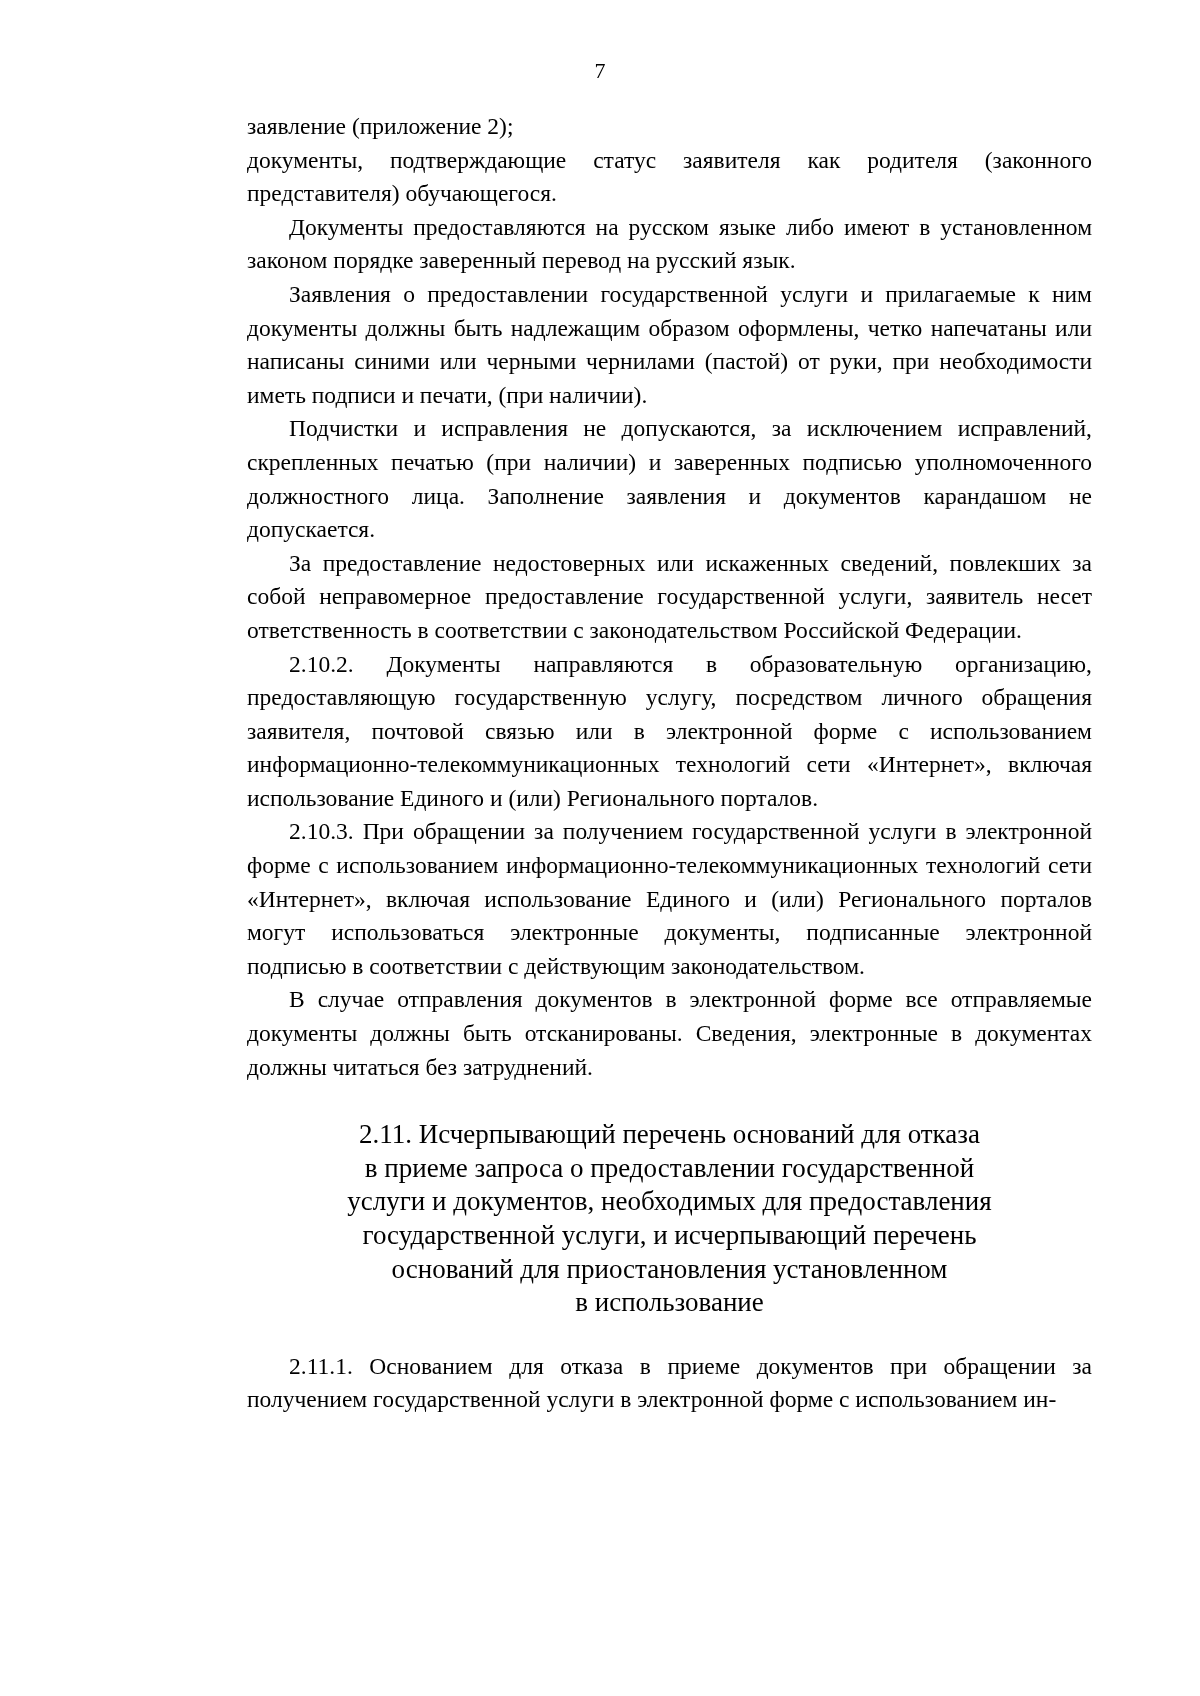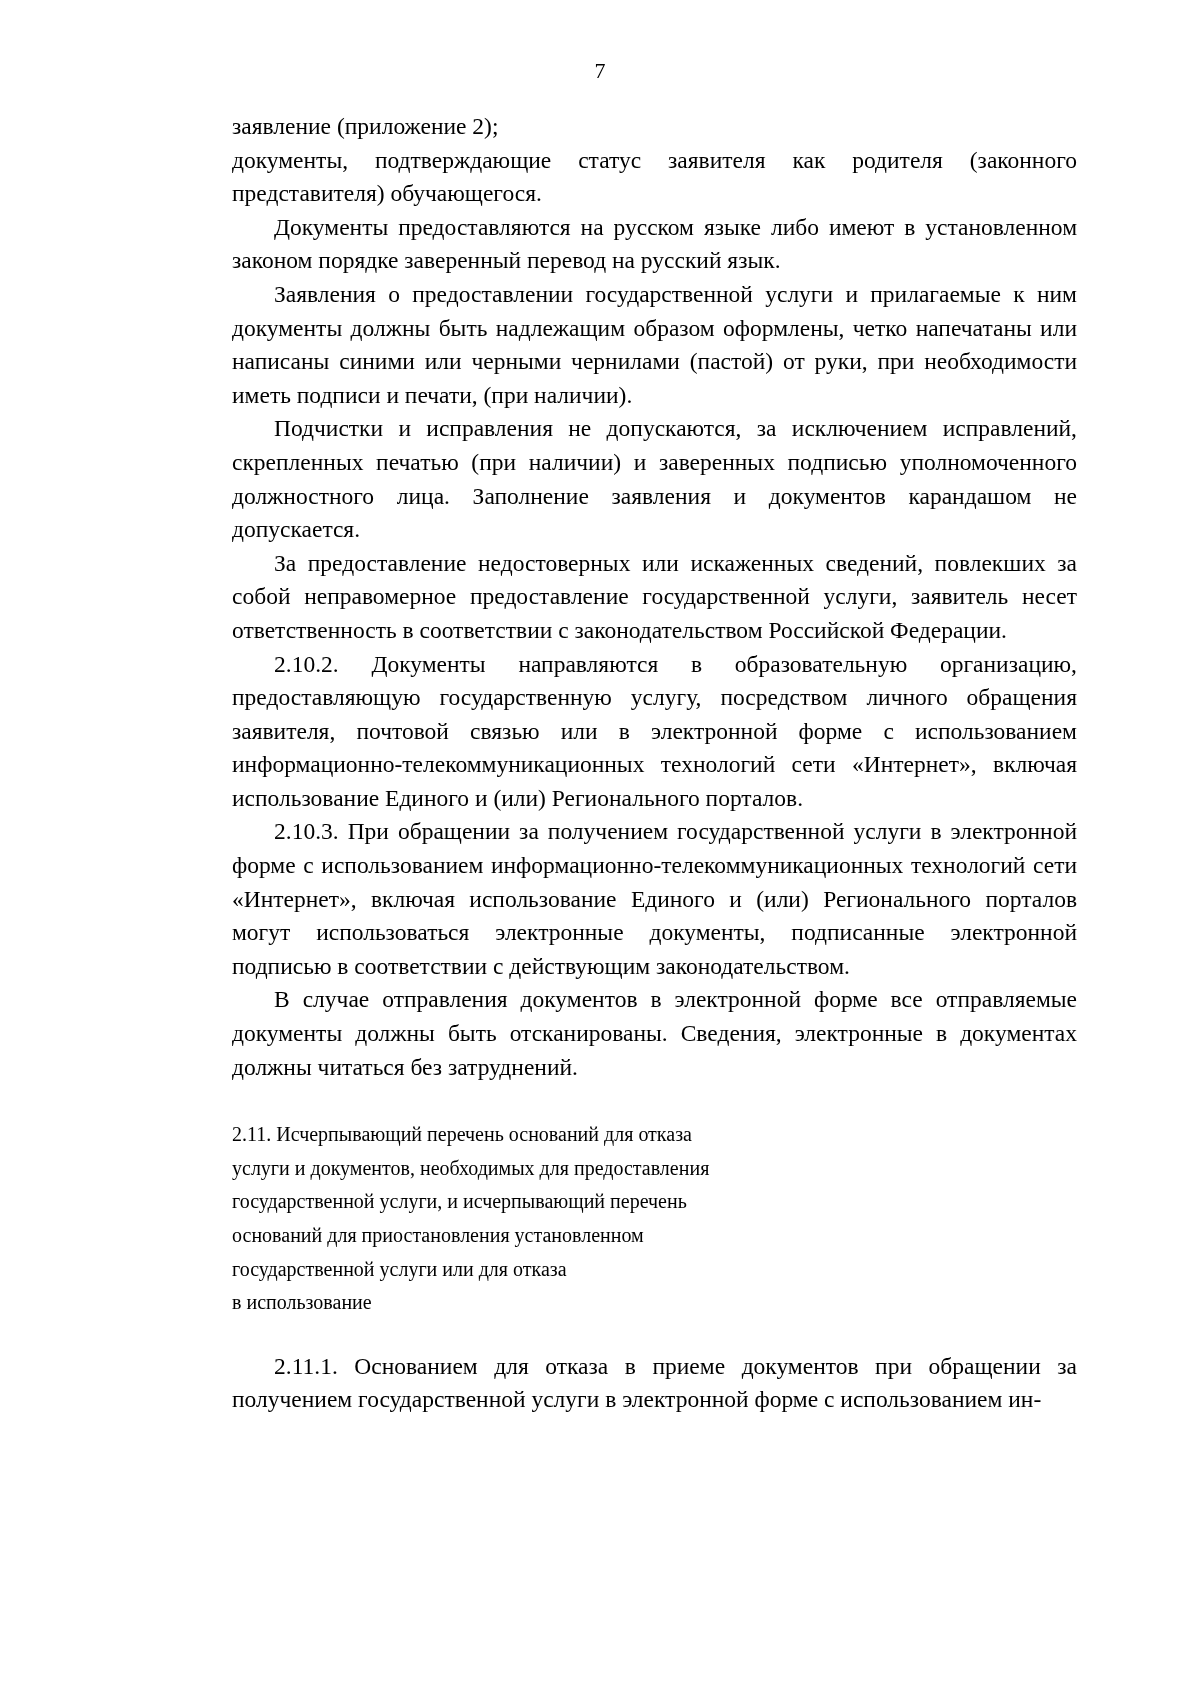--- a/index.html
+++ b/index.html
@@ -27,41 +27,41 @@
     top: 60px;
     left: 0;
     width: 1200px;
     text-align: center;
     font-size: 22px;
     line-height: 1;
   }
   .content {
     position: absolute;
     top: 110px;
-    left: 232px;
+    left: 247px;
     width: 845px;
   }
   p.para {
     margin: 0;
     font-size: 23.5px;
     line-height: 33.6px;
     text-align: justify;
     text-justify: inter-word;
     hyphens: manual;
   }
   p.indent {
     text-indent: 42px;
   }
   p.noindent {
     text-indent: 0;
   }
   .heading {
     margin-top: 34px;
-    text-align: left;
-    font-size: 20px;
+    text-align: center;
+    font-size: 27px;
     line-height: 33.6px;
   }
   .heading div {
     white-space: nowrap;
   }
   .gap-med { height: 30px; }
 </style>
 </head>
 <body>
 
@@ -76,24 +76,24 @@
     <p class="para indent">Документы предоставляются на русском языке либо имеют в установленном законом порядке заверенный перевод на русский язык.</p>
     <p class="para indent">Заявления о предоставлении государственной услуги и прилагаемые к ним документы должны быть надлежащим образом оформлены, четко напечатаны или написаны синими или черными чернилами (пастой) от руки, при необходимости иметь подписи и печати, (при наличии).</p>
     <p class="para indent">Подчистки и исправления не допускаются, за исключением исправлений, скрепленных печатью (при наличии) и заверенных подписью уполномоченного должностного лица. Заполнение заявления и документов карандашом не допускается.</p>
     <p class="para indent">За предоставление недостоверных или искаженных сведений, повлекших за собой неправомерное предоставление государственной услуги, заявитель несет ответственность в соответствии с законодательством Российской Федерации.</p>
     <p class="para indent">2.10.2. Документы направляются в образовательную организацию, предоставляющую государственную услугу, посредством личного обращения заявителя, почтовой связью или в электронной форме с использованием информационно-телекоммуникационных технологий сети «Интернет», включая использование Единого и (или) Регионального порталов.</p>
     <p class="para indent">2.10.3. При обращении за получением государственной услуги в электронной форме с использованием информационно-телекоммуникационных технологий сети «Интернет», включая использование Единого и (или) Регионального порталов могут использоваться электронные документы, подписанные электронной подписью в соответствии с действующим законодательством.</p>
     <p class="para indent">В случае отправления документов в электронной форме все отправляемые документы должны быть отсканированы. Сведения, электронные в документах должны читаться без затруднений.</p>
 
     <div class="heading">
       <div>2.11. Исчерпывающий перечень оснований для отказа</div>
+      <div>в приеме запроса о предоставлении государственной</div>
       <div>услуги и документов, необходимых для предоставления</div>
       <div>государственной услуги, и исчерпывающий перечень</div>
       <div>оснований для приостановления установленном</div>
-      <div>государственной услуги или для отказа</div>
       <div>в использование</div>
     </div>
 
     <div class="gap-med"></div>
 
     <p class="para indent">2.11.1. Основанием для отказа в приеме документов при обращении за получением государственной услуги в электронной форме с использованием ин-</p>
 
   </div>
 </div>
 

